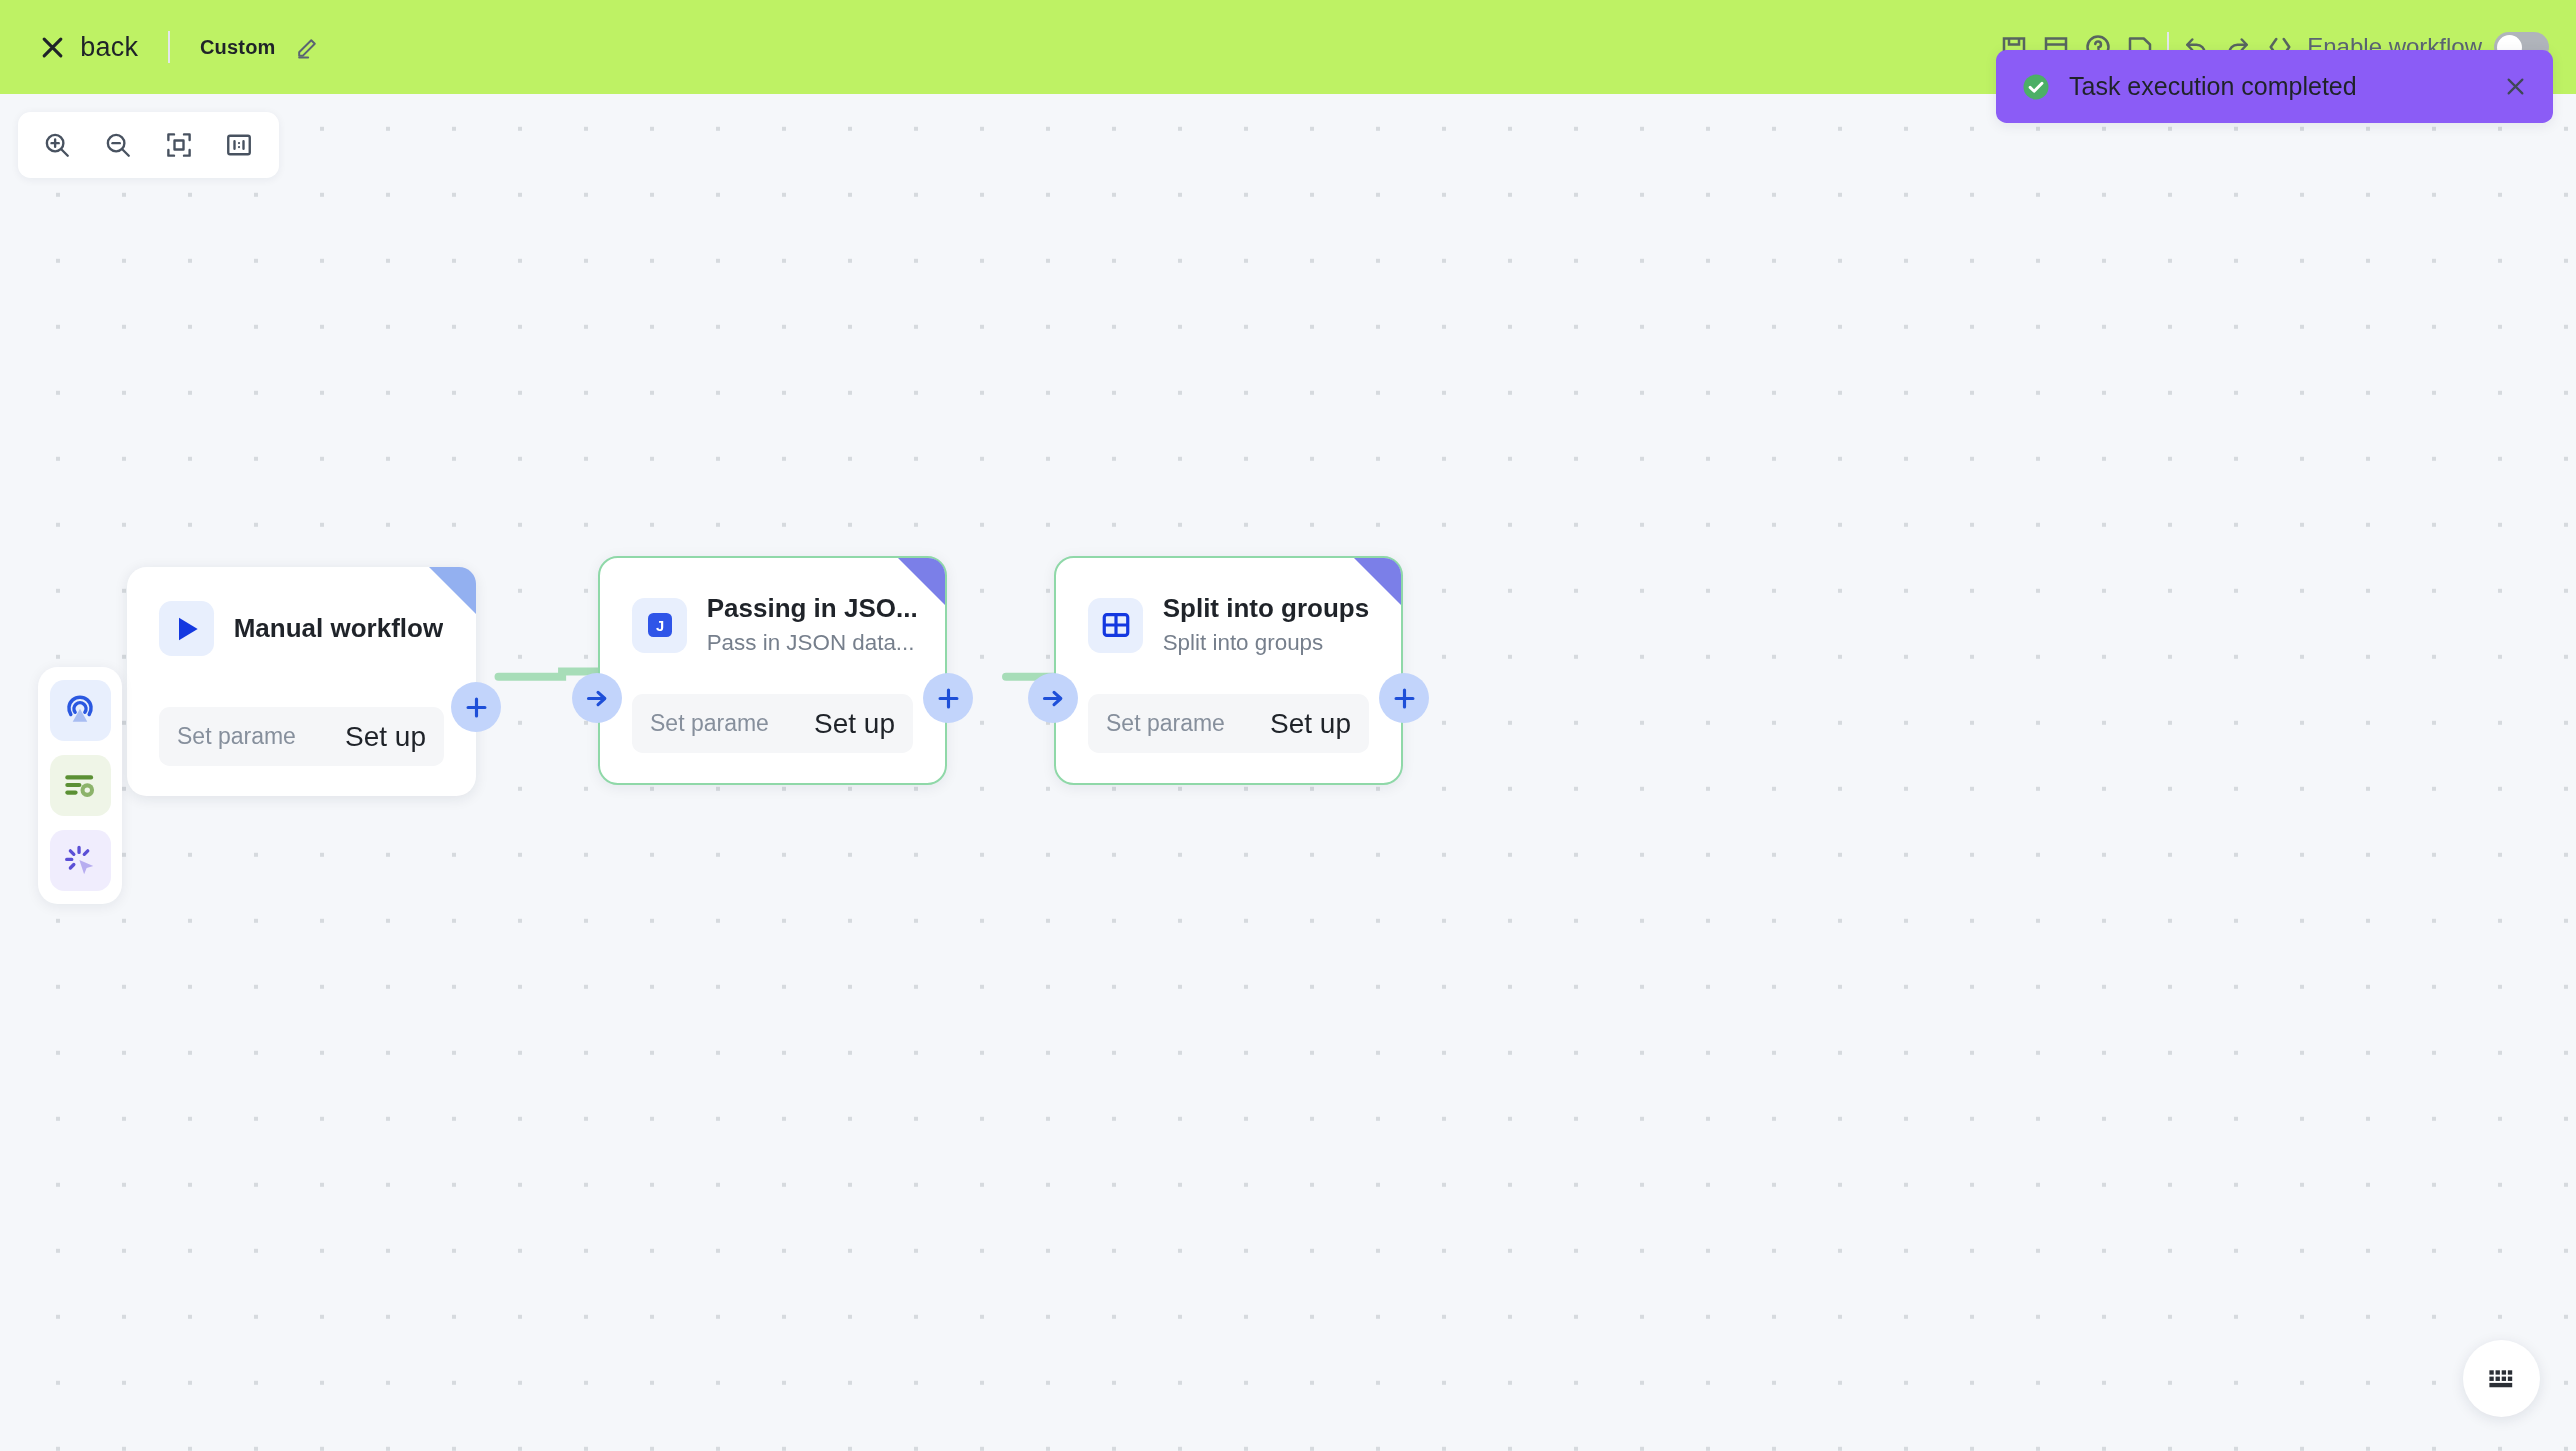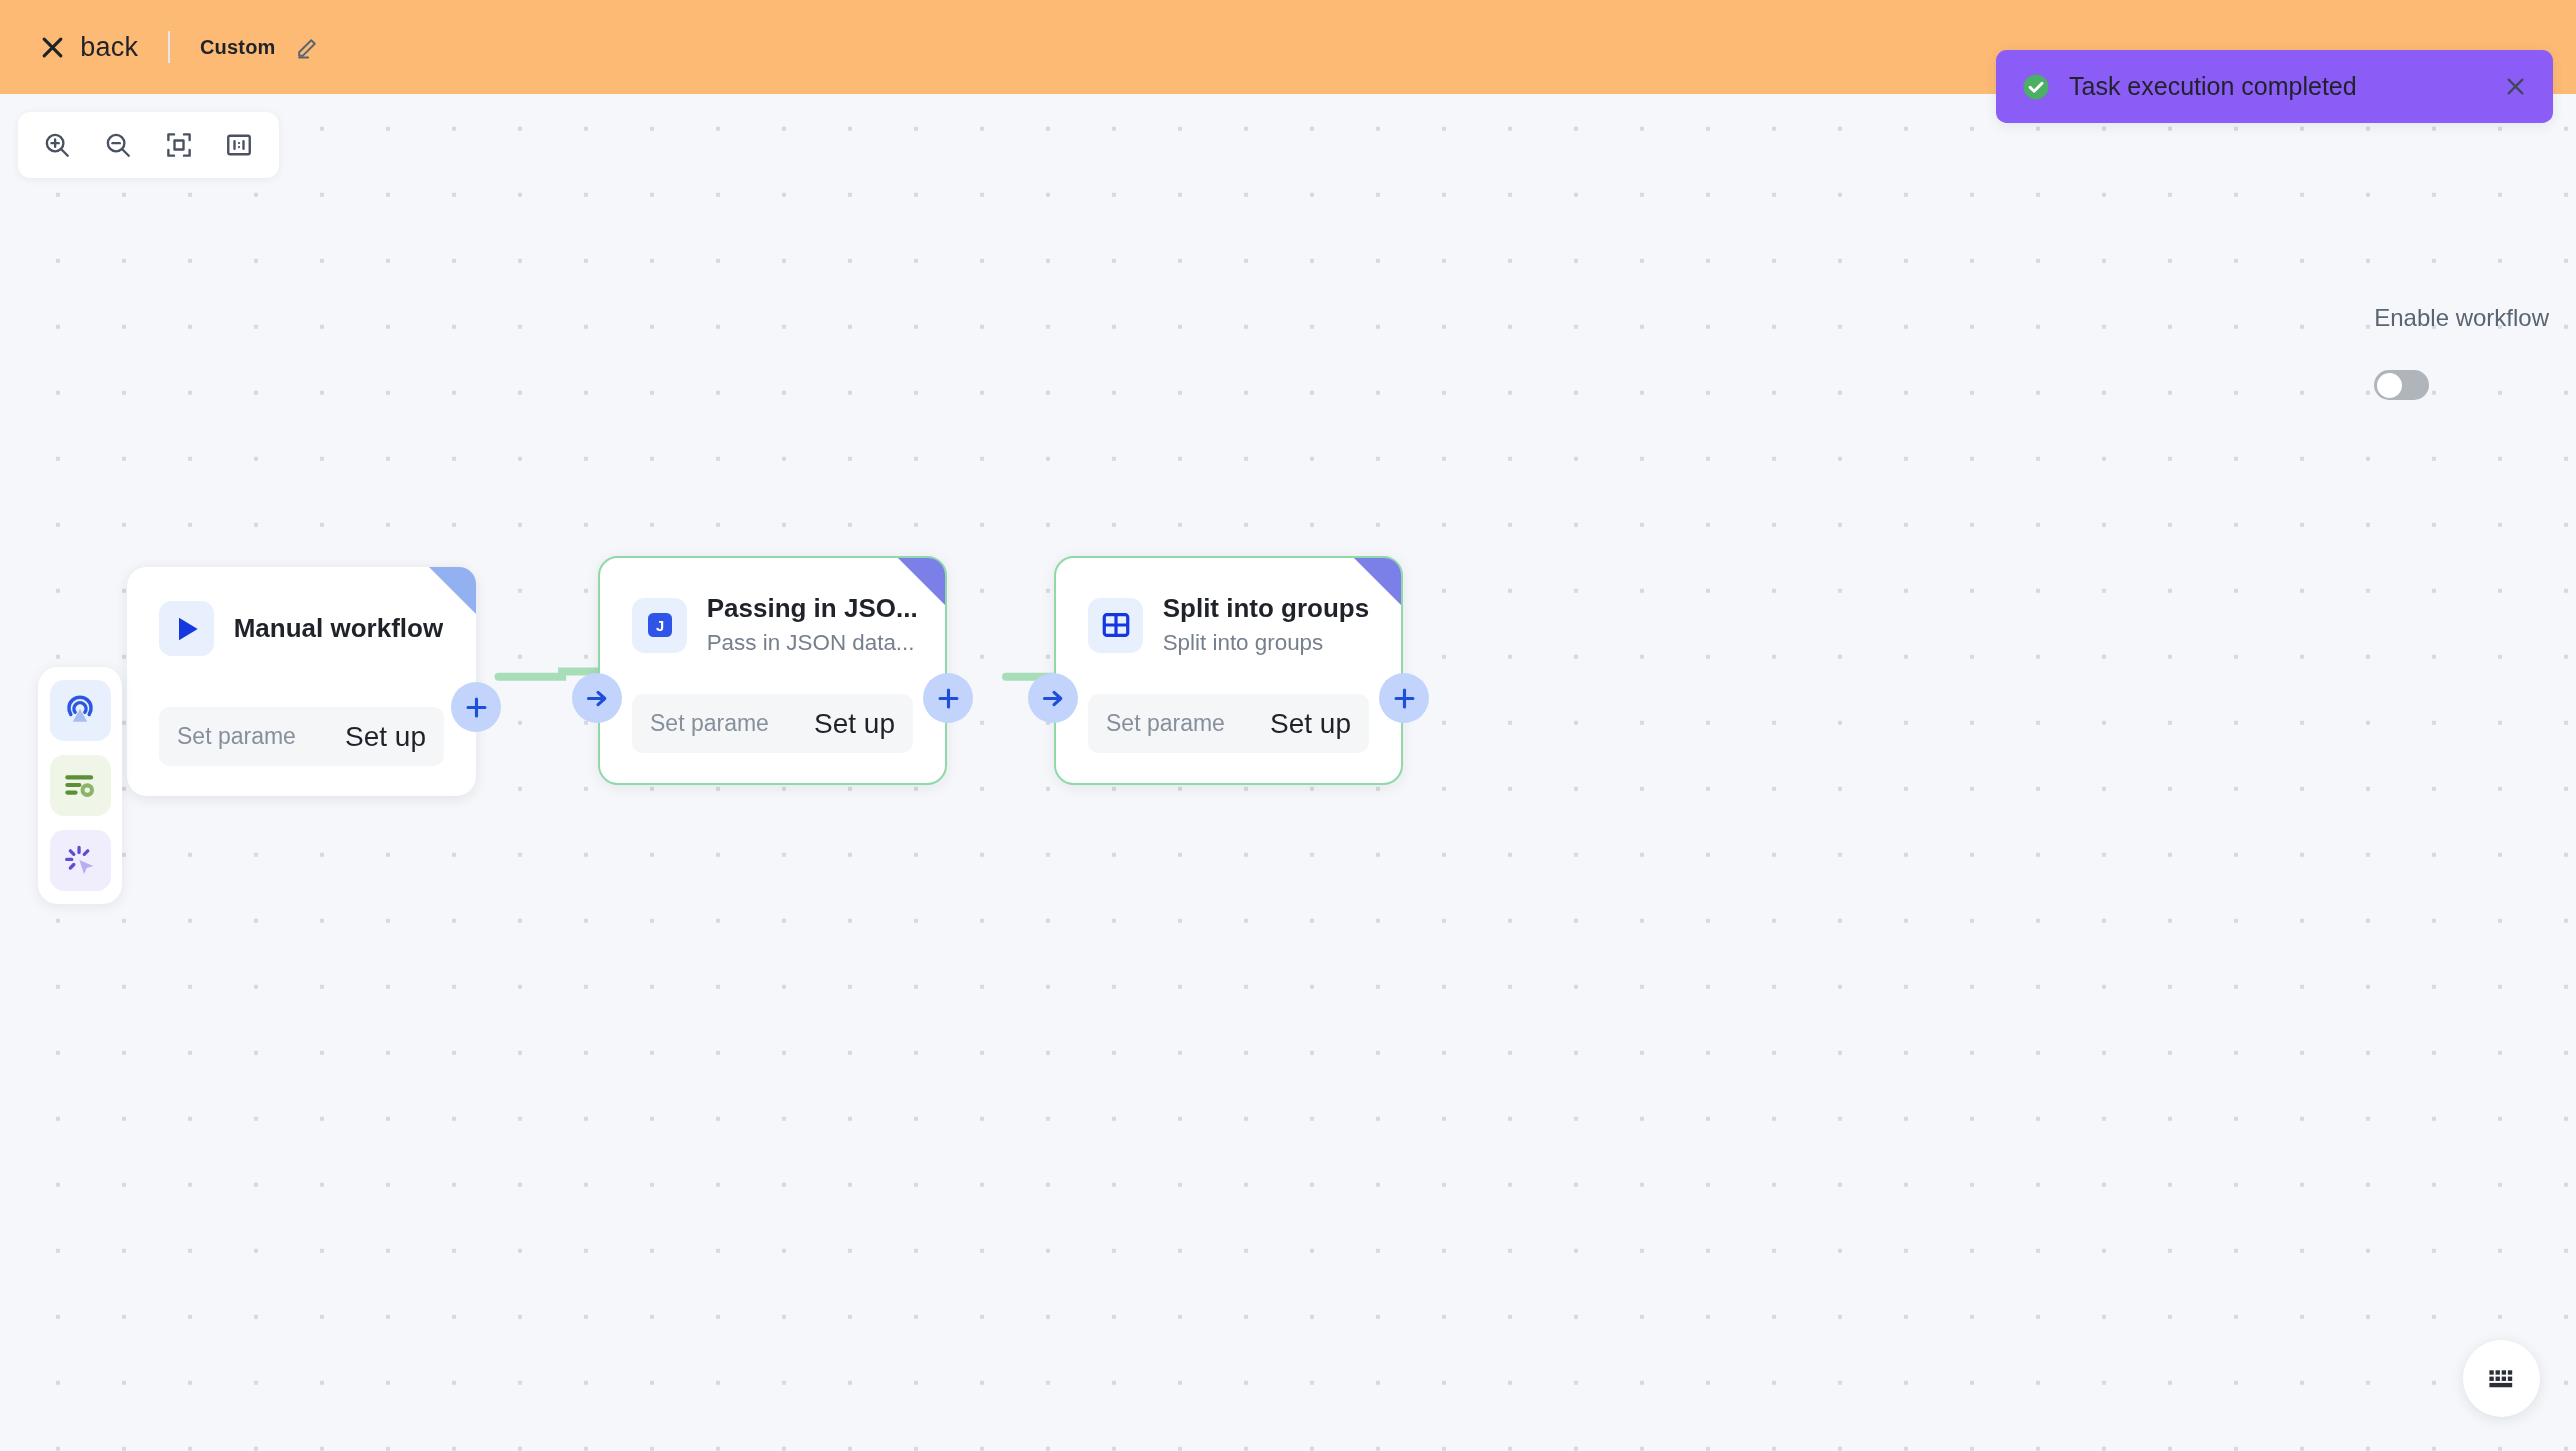--- a/index.html
+++ b/index.html
@@ -18,21 +18,21 @@
     background-color: #f5f7fa;
     background-image: radial-gradient(circle, #d6dade 2.3px, transparent 2.4px);
     background-size: 66px 66px;
     background-position: 25px 1.8px;
   }
 
   
   #header {
     position: absolute; left: 0; top: 0;
     width: 2576px; height: 94px;
-    background: #fdba74;
+    background: #bef264;
     z-index: 40;
   }
   .hdr-left {
     position: absolute; left: 39px; top: 0; height: 94px;
     display: flex; align-items: center; gap: 0;
   }
   .back-btn {
     display: flex; align-items: center; gap: 14.3px;
     cursor: pointer;
   }
@@ -55,23 +55,22 @@
     height: 43px; display: flex; align-items: center; justify-content:center;
     padding: 0 22.4px; font-size: 24px; color: #5a6472; border-radius: 9.8px;
     cursor: pointer; white-space: nowrap;
   }
   .tab.active { background: #ffffff; color: #2f6bf5; font-weight: 600; }
   .tab-sep { width: 1.8px; height: 23px; background: #dfe2e8; }
 
   
   #hdr-right {
     position: absolute; right: 27px; top: 0; height: 94px;
-    display: flex; align-items: flex-start; gap: 38px;
+    display: flex; align-items: center; gap: 12px;
     color: #49526180;
-    flex-direction: column;
   }
   .hdr-icon { width: 30px; height: 30px; display:block; opacity:.88; cursor:pointer; }
   .hdr-div2 { width: 1.8px; height: 30px; background: #e3e6eb; }
   .enable-label { font-size: 24px; color: #5a6472; white-space: nowrap; }
   .toggle {
     width: 55px; height: 30px; border-radius: 15px; background: #b0b4bb;
     position: relative; cursor: pointer; flex: none;
   }
   .toggle::after {
     content:""; position:absolute; top:2.7px; left:2.7px;

